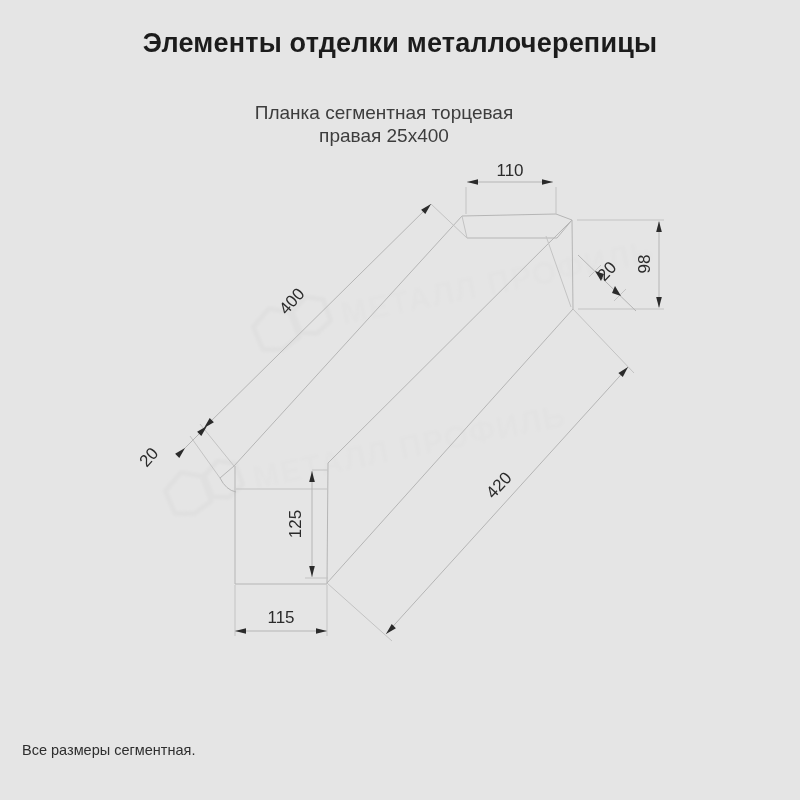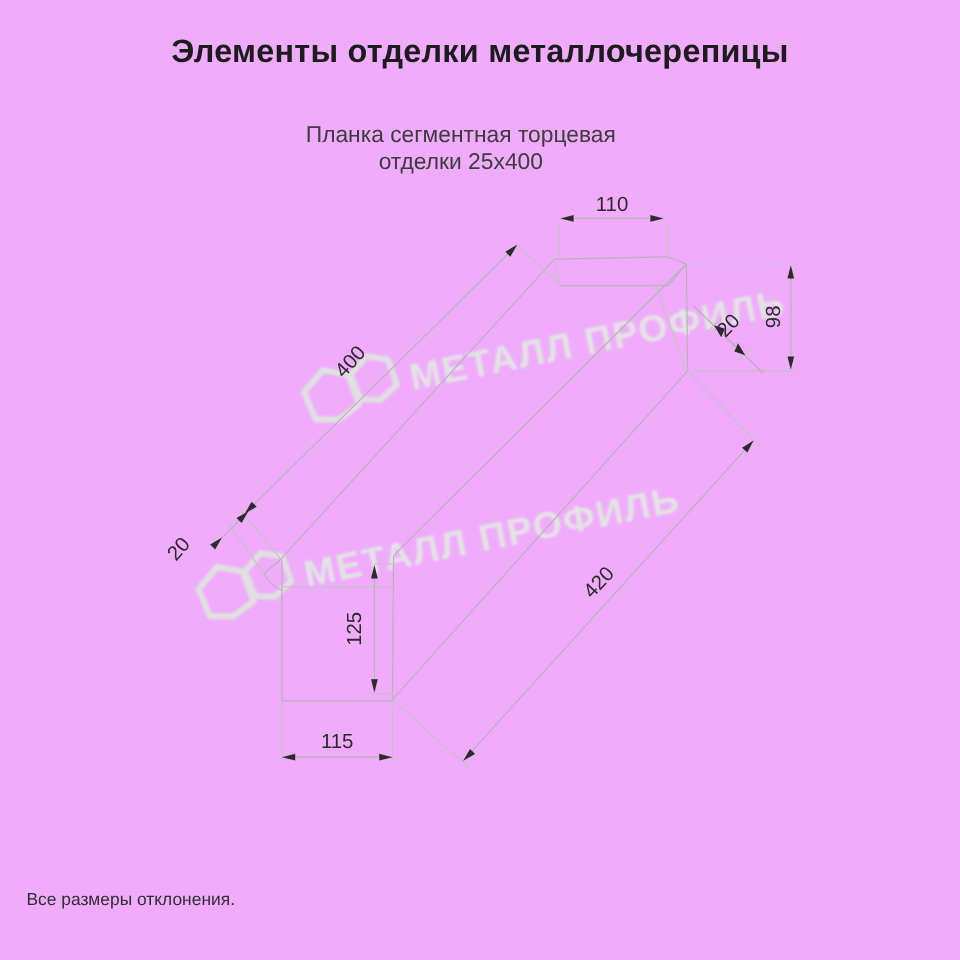--- a/index.html
+++ b/index.html
@@ -1,16 +1,16 @@
 <!DOCTYPE html>
 <html><head>
 <meta charset="utf-8">
 <style>
   html,body{margin:0;padding:0;background:#ffffff;}
-  .page{position:relative;width:800px;height:800px;background:#f0abfc;overflow:hidden;
+  .page{position:relative;width:800px;height:800px;background:#e5e5e5;overflow:hidden;
         font-family:"Liberation Sans", sans-serif;}
   .title{position:absolute;top:28px;left:0;width:800px;text-align:center;
          font-size:27px;font-weight:bold;color:#1c1c1c;letter-spacing:0.2px;}
   .subtitle{position:absolute;top:101px;left:0;width:768px;text-align:center;
             font-size:19px;line-height:23px;color:#3d3d3d;}
   .footer{position:absolute;left:22px;top:739px;font-size:14.5px;line-height:23px;color:#2e2e2e;}
   svg{position:absolute;left:0;top:0;}
   .dwg{stroke:#b5b5b5;stroke-width:1;fill:none;}
   .dwg2{stroke:#c3c3c3;stroke-width:1;fill:none;}
   .arr{fill:#2b2b2b;stroke:none;}
@@ -21,21 +21,21 @@
 </style>
 </head>
 <body>
 
 <div class="page">
 
   <div class="title">Элементы отделки металлочерепицы</div>
 
   <div class="subtitle">
     <div>Планка сегментная торцевая</div>
-    <div>отделки 25x400</div>
+    <div>правая 25x400</div>
   </div>
 
   <svg width="800" height="800" viewBox="0 0 800 800">
     <defs>
       <filter id="wmblur" x="-10%" y="-40%" width="130%" height="200%">
         <feGaussianBlur stdDeviation="1.1"></feGaussianBlur>
       </filter>
     </defs>
 
     <g filter="url(#wmblur)" transform="translate(246,306) rotate(-11.5)">
@@ -130,16 +130,16 @@
       <text class="dimtxt" x="611" y="275" transform="rotate(-47 611 275)">20</text>
       <text class="dimtxt" x="296" y="305" transform="rotate(-48 296 305)">400</text>
       <text class="dimtxt" x="153" y="461" transform="rotate(-48 153 461)">20</text>
       <text class="dimtxt" x="301" y="524" transform="rotate(-90 301 524)">125</text>
       <text class="dimtxt" x="281" y="623">115</text>
       <text class="dimtxt" x="503" y="489" transform="rotate(-47 503 489)">420</text>
     </g>
   </svg>
 
   <div class="footer">
-    <div>Все размеры отклонения.</div>
+    <div>Все размеры сегментная.</div>
   </div>
 
 </div>
 
 </body></html>

